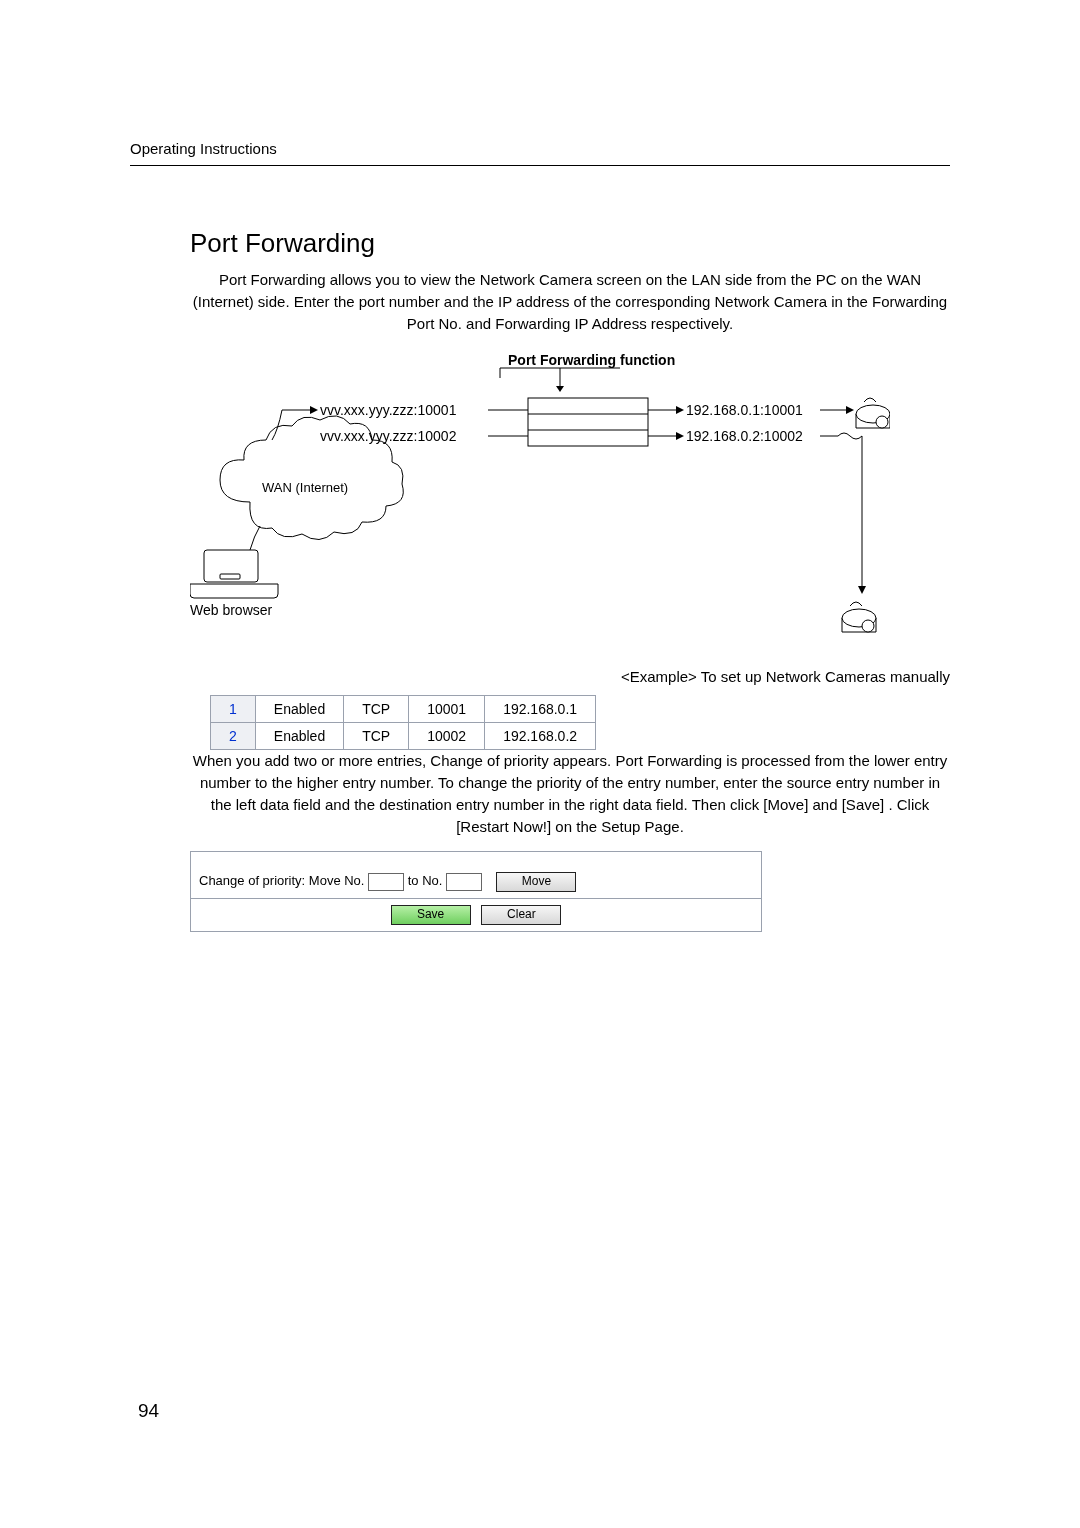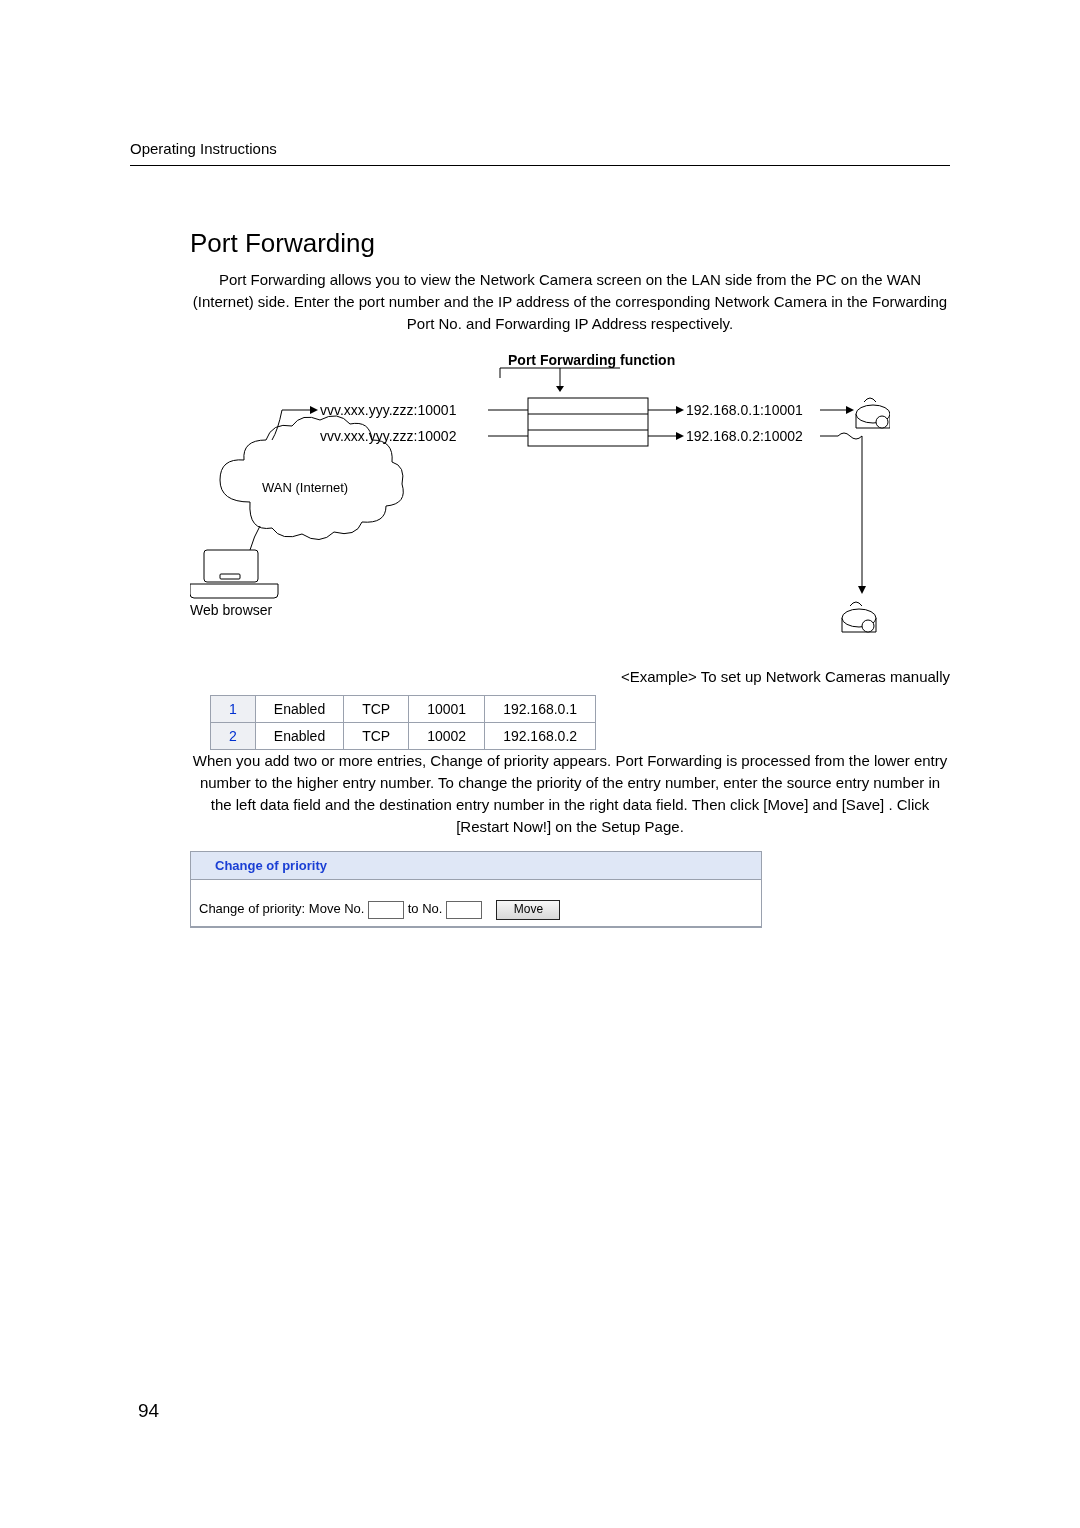--- a/index.html
+++ b/index.html
@@ -88,21 +88,21 @@
   .ui-btn {
     display: inline-block;
     min-width: 46px;
     height: 18px;
     line-height: 17px;
     font-size: 12px;
     text-align: center;
     border: 1px solid #222;
     background: linear-gradient(#f6f6f6,#d8d8d8);
     vertical-align: middle;
-    padding: 0 8px;
+    padding: 0 16px;
   }
   .ui-btn.save { background: linear-gradient(#b6f0a6,#6fcf5f); }
   .priority-footer {
     text-align: center;
     padding: 6px;
   }
   .page-no {
     position: absolute;
     left: 138px;
     top: 1400px;
@@ -220,26 +220,30 @@
         <td>TCP</td>
         <td>10002</td>
         <td>192.168.0.2</td>
       </tr>
     </tbody>
       </table>
 
     <div class="body-text">When you add two or more entries, Change of priority appears. Port Forwarding is processed from the lower entry number to the higher entry number. To change the priority of the entry number, enter the source entry number in the left data field and the destination entry number in the right data field. Then click [Move] and [Save] . Click [Restart Now!] on the Setup Page.</div>
 
     <div class="priority-panel">
-      <div class="priority-title">Change of priority</div>
       <div class="priority-body">
         <span>Change of priority: Move No.</span>
         <span class="ui-input"></span>
         <span>to No.</span>
         <span class="ui-input"></span>
         &nbsp;&nbsp;
         <span class="ui-btn">Move</span>
       </div>
+      <div class="priority-footer">
+        <span class="ui-btn save">Save</span>
+        &nbsp;
+        <span class="ui-btn">Clear</span>
+      </div>
     </div>
   </div>
 </div>
 
 <div class="page-no">94</div>
 
 </body></html>

